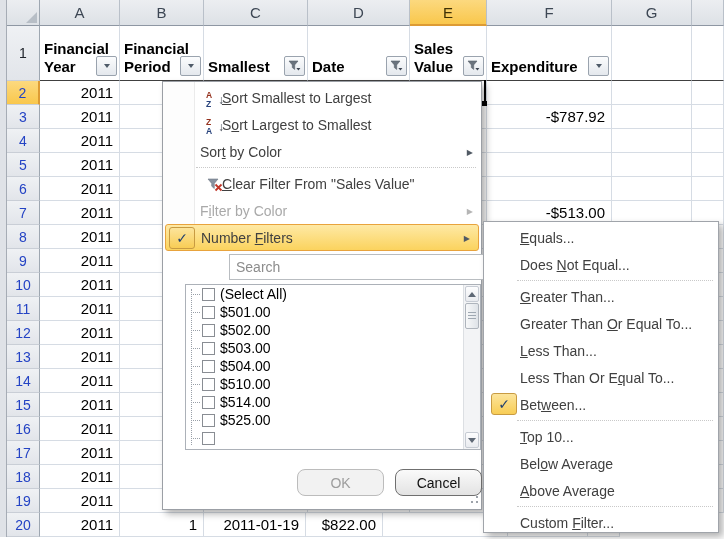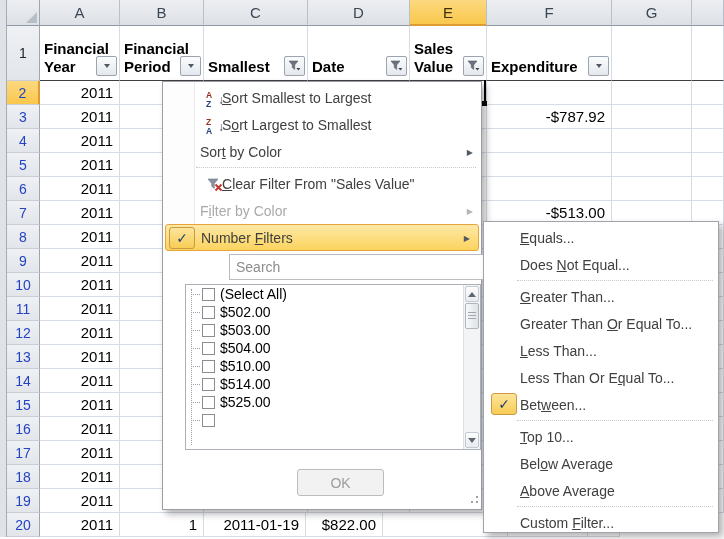--- a/index.html
+++ b/index.html
@@ -89,21 +89,21 @@
         border:1px solid #C6CBD3;box-sizing:border-box;border-radius:2px;display:flex;align-items:center;justify-content:center;}
   .sb-up{top:1px;} .sb-down{bottom:1px;}
   .tri-up{width:0;height:0;border-left:4px solid transparent;border-right:4px solid transparent;border-bottom:5px solid #5E6875;}
   .tri-dn{width:0;height:0;border-left:4px solid transparent;border-right:4px solid transparent;border-top:5px solid #5E6875;}
   .sthumb{position:absolute;left:1px;right:1px;top:18px;height:26px;background:linear-gradient(90deg,#F7F8F9,#DFE3E8);
           border:1px solid #AEB4BC;border-radius:2px;display:flex;align-items:center;justify-content:center;box-sizing:border-box;}
   .thumbgrip{width:8px;height:8px;background:repeating-linear-gradient(180deg,#9FA8B2 0 1px,transparent 1px 3px);}
 
   
   .btn{position:absolute;top:387px;width:87px;height:27px;font-size:14px;display:flex;align-items:center;justify-content:center;
-       border-radius:3px;box-sizing:border-box;}
+       border-radius:8px;box-sizing:border-box;}
   .btn.ok{left:134px;background:#F2F2F2;border:1px solid #BCBCBC;color:#9D9D9D;}
   .btn.cancel{left:232px;background:linear-gradient(#FAFAFA,#E3E3E3);border:1px solid #6F6F6F;color:#111;}
   .grip{position:absolute;right:3px;bottom:3px;width:12px;height:10px;}
   .grip i{position:absolute;width:2px;height:2px;background:#9DA3AA;}
   .grip i:nth-child(1){right:0;top:0;} .grip i:nth-child(2){right:0;top:5px;} .grip i:nth-child(3){right:5px;top:5px;}
 
   
   .submenu{position:absolute;left:483px;top:221px;width:236px;height:312px;background:#fff;border:1px solid #A0A4AA;
            box-shadow:4px 4px 7px rgba(0,0,0,.30);z-index:20;box-sizing:border-box;padding-top:2px;}
   .smi{position:relative;height:27px;display:flex;align-items:center;padding-left:36px;font-size:14px;color:#404040;box-sizing:border-box;}
@@ -473,20 +473,24 @@
 
     <div class="lst">
       <span class="tree"></span>
       <div id="list-items">
           <div class="litem">
             <div class="cb"></div>
             <span>(Select All)</span>
           </div>
           <div class="litem">
             <div class="cb"></div>
+            <span>$501.00</span>
+          </div>
+          <div class="litem">
+            <div class="cb"></div>
             <span>$502.00</span>
           </div>
           <div class="litem">
             <div class="cb"></div>
             <span>$503.00</span>
           </div>
           <div class="litem">
             <div class="cb"></div>
             <span>$504.00</span>
           </div>
@@ -513,20 +517,21 @@
         <div class="sthumb">
             <span class="thumbgrip"></span>
           </div>
         <div class="sbtn sb-down">
             <span class="tri-dn"></span>
           </div>
       </div>
     </div>
 
     <div class="btn ok">OK</div>
+    <div class="btn cancel">Cancel</div>
     <div class="grip">
         <i></i>
         <i></i>
         <i></i>
       </div>
   </div>
 
   <div class="submenu" id="submenu-items">
       <div class="smi">
         <span><span></span><span class="ul">E</span><span>quals...</span></span>

